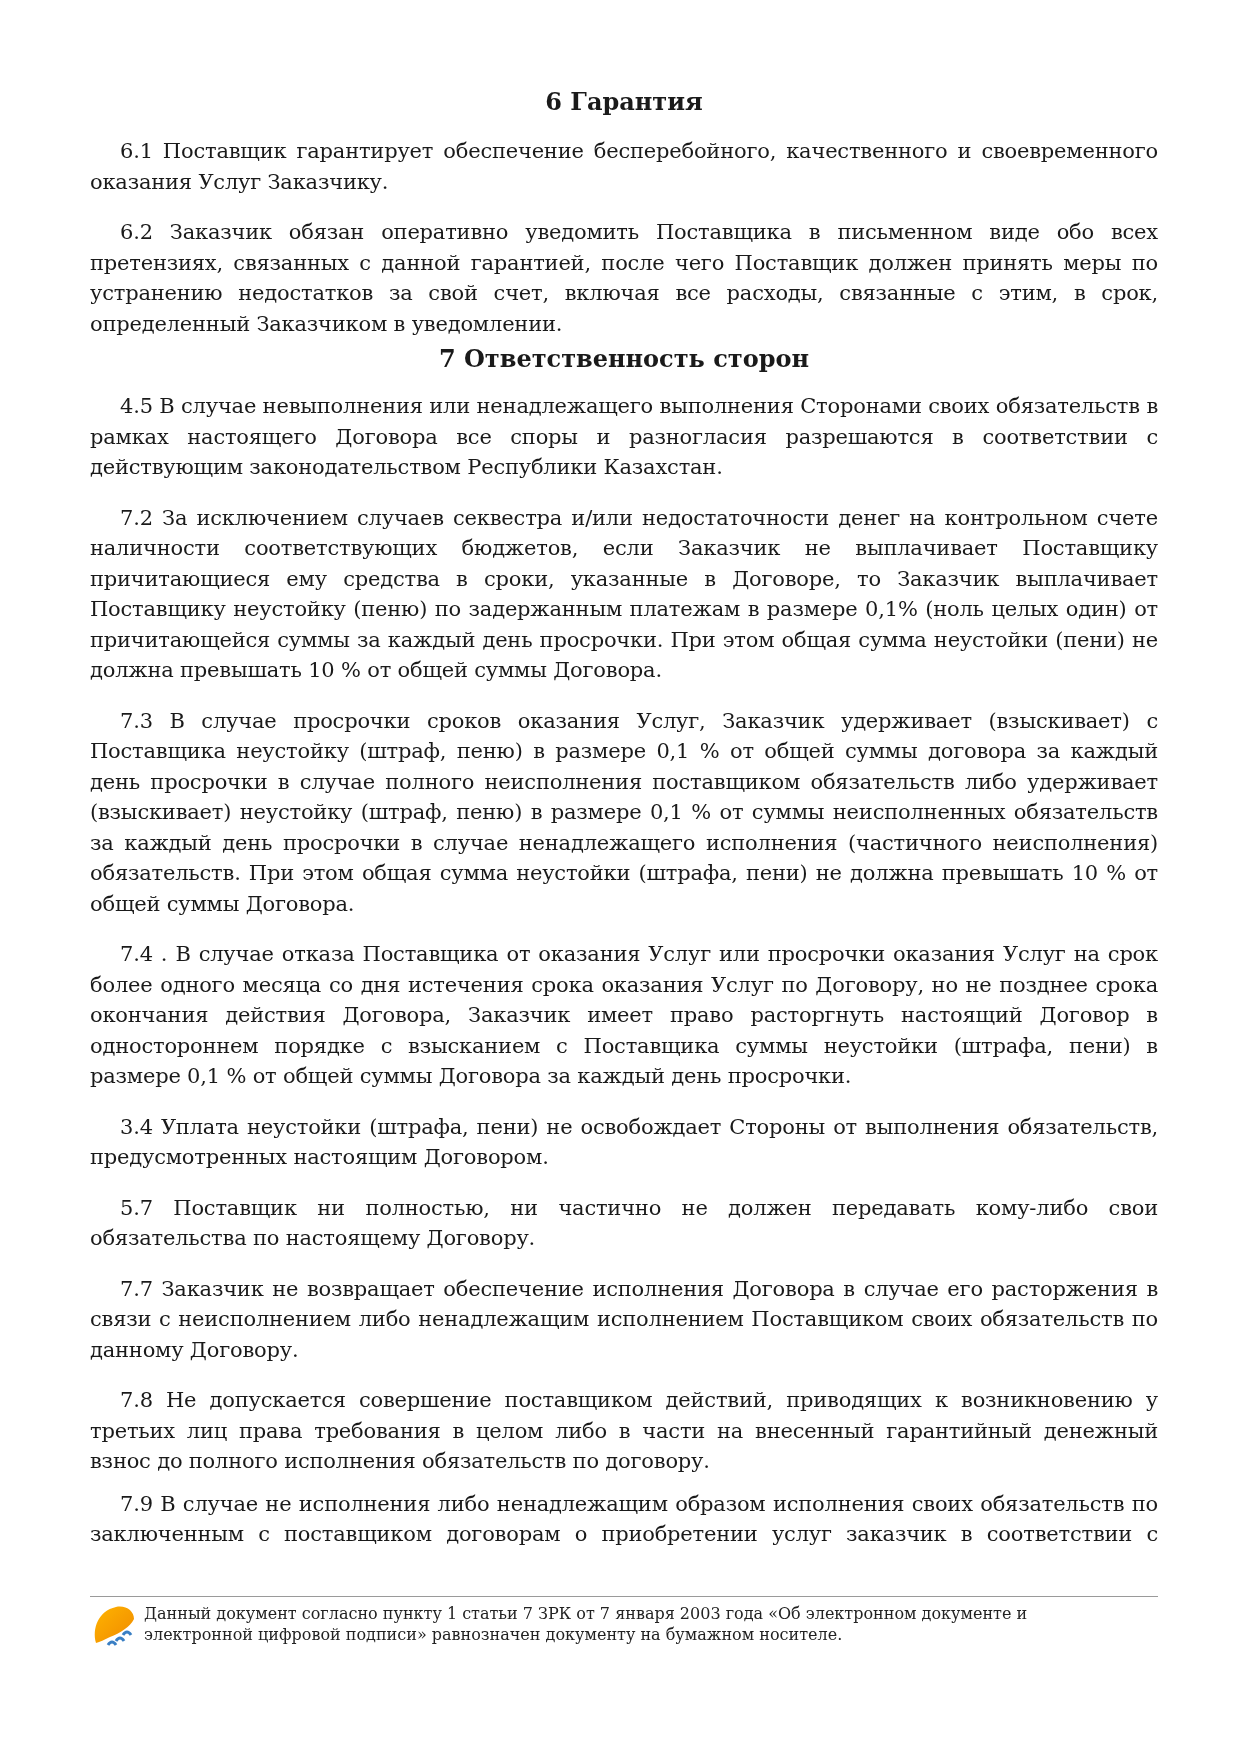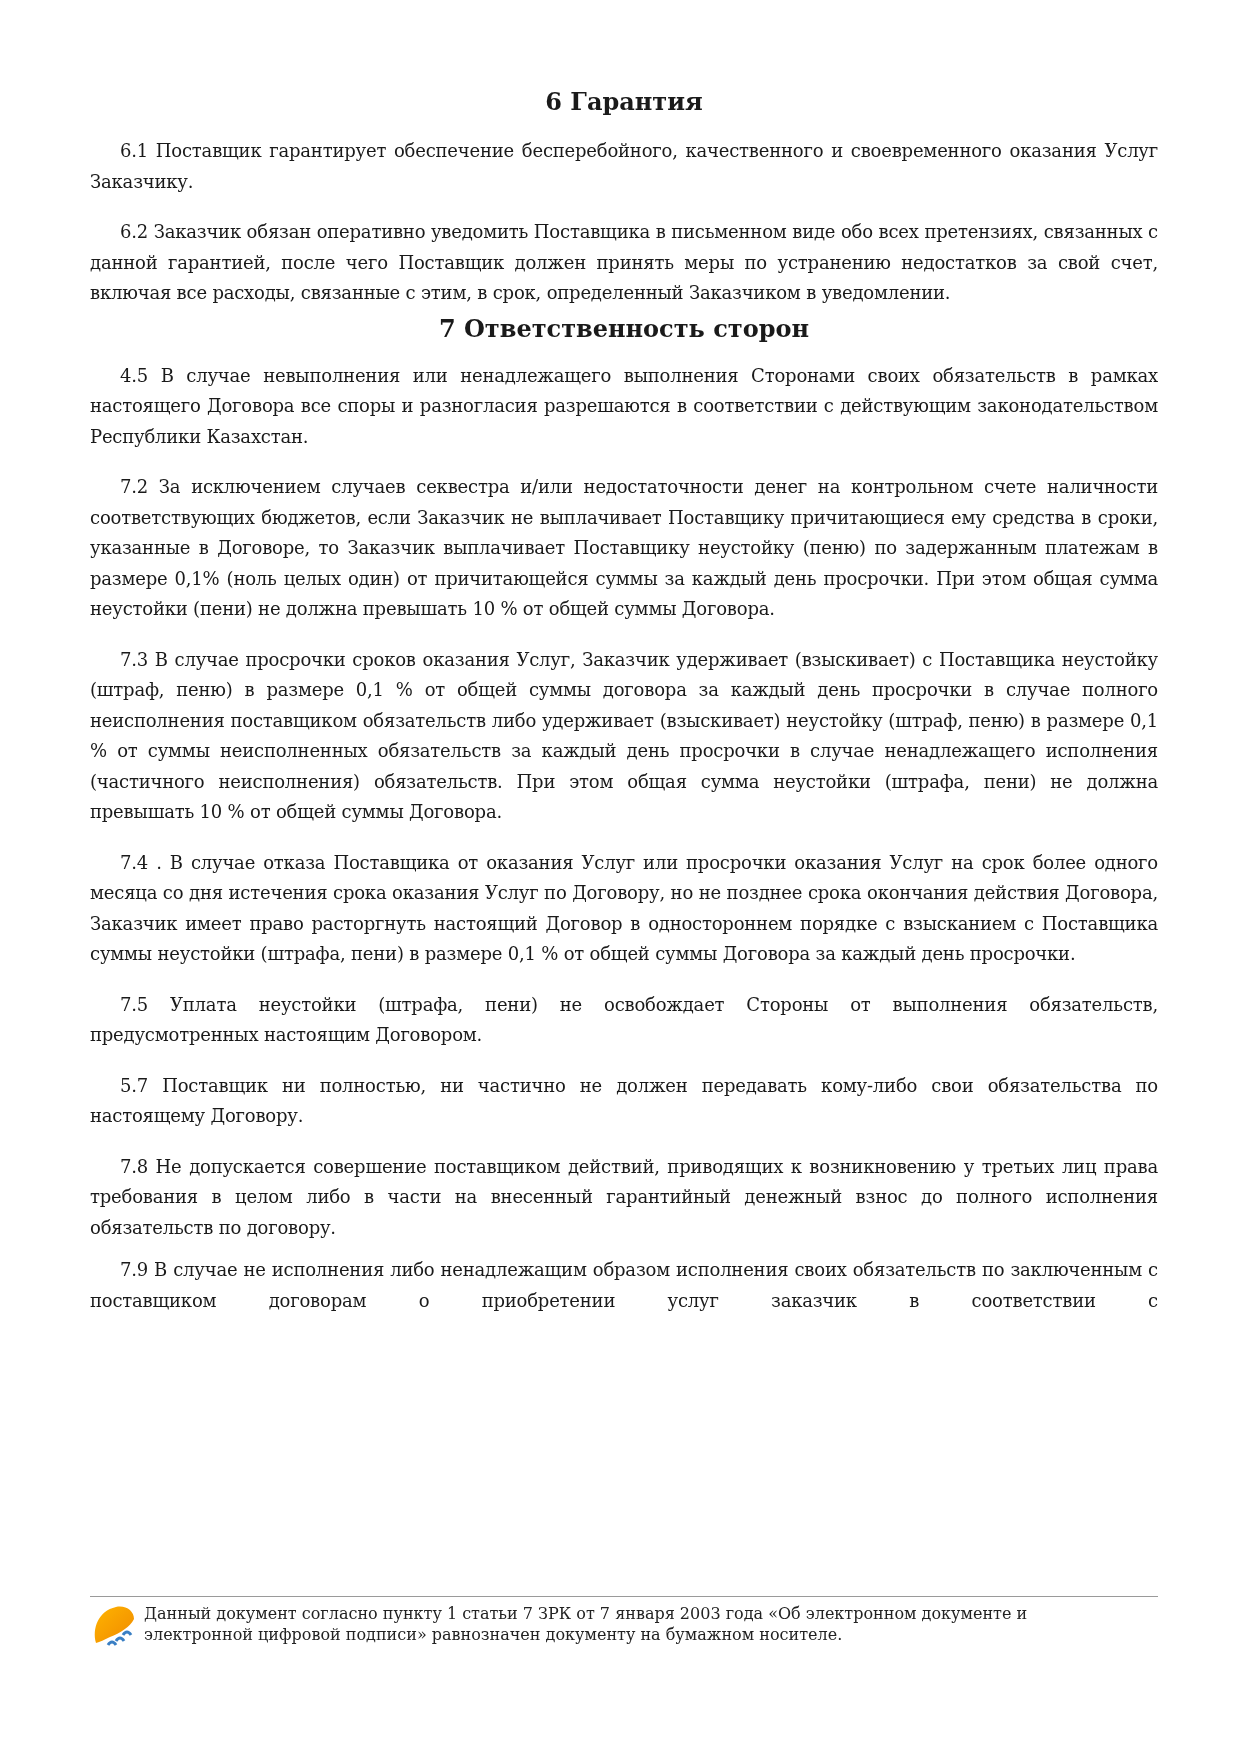--- a/index.html
+++ b/index.html
@@ -1,41 +1,42 @@
 <!DOCTYPE html>
 <html><head>
 <meta charset="utf-8">
 <style>
   html, body { margin: 0; padding: 0; background: #ffffff; }
   body { width: 1241px; height: 1754px; position: relative; overflow: hidden;
          font-family: "DejaVu Serif", serif; color: #1a1a1a; }
   .page { position: absolute; left: 90px; top: 88px; width: 1068px; }
   h2 { font-size: 24px; font-weight: bold; text-align: center; margin: 0; line-height: 28px; }
-  p.para { font-size: 18px; line-height: 30.5px; margin: 0; text-align: justify; text-indent: 30px; letter-spacing: -0.2px; }
+  p.para { font-size: 21px; line-height: 30.5px; margin: 0; text-align: justify; text-indent: 30px; letter-spacing: -0.2px; }
   .footer { position: absolute; left: 90px; top: 1596px; width: 1068px; }
   .footer-rule { height: 1px; background: #9a9a9a; width: 100%; }
   .footer-body { display: flex; align-items: flex-start; margin-top: 6px; }
   .logo { width: 48px; height: 48px; flex: 0 0 48px; margin-right: 6px; }
   .footer-text { font-size: 16px; line-height: 21px; color: #222; font-family: "DejaVu Serif", serif; }
 </style>
 </head>
 <body>
 
 <div class="page">
   <h2 style="margin-bottom:20px;">6 Гарантия</h2>
   <p class="para" style="margin-bottom:20px;">6.1 Поставщик гарантирует обеспечение бесперебойного, качественного и своевременного оказания Услуг Заказчику.</p>
   <p class="para" style="margin-bottom:6px;">6.2 Заказчик обязан оперативно уведомить Поставщика в письменном виде обо всех претензиях, связанных с данной гарантией, после чего Поставщик должен принять меры по устранению недостатков за свой счет, включая все расходы, связанные с этим, в срок, определенный Заказчиком в уведомлении.</p>
 
   <h2 style="margin-bottom:18px;">7 Ответственность сторон</h2>
   <p class="para" style="margin-bottom:20px;">4.5 В случае невыполнения или ненадлежащего выполнения Сторонами своих обязательств в рамках настоящего Договора все споры и разногласия разрешаются в соответствии с действующим законодательством Республики Казахстан.</p>
   <p class="para" style="margin-bottom:20px;">7.2 За исключением случаев секвестра и/или недостаточности денег на контрольном счете наличности соответствующих бюджетов, если Заказчик не выплачивает Поставщику причитающиеся ему средства в сроки, указанные в Договоре, то Заказчик выплачивает Поставщику неустойку (пеню) по задержанным платежам в размере 0,1% (ноль целых один) от причитающейся суммы за каждый день просрочки. При этом общая сумма неустойки (пени) не должна превышать 10 % от общей суммы Договора.</p>
   <p class="para" style="margin-bottom:20px;">7.3 В случае просрочки сроков оказания Услуг, Заказчик удерживает (взыскивает) с Поставщика неустойку (штраф, пеню) в размере 0,1 % от общей суммы договора за каждый день просрочки в случае полного неисполнения поставщиком обязательств либо удерживает (взыскивает) неустойку (штраф, пеню) в размере 0,1 % от суммы неисполненных обязательств за каждый день просрочки в случае ненадлежащего исполнения (частичного неисполнения) обязательств. При этом общая сумма неустойки (штрафа, пени) не должна превышать 10 % от общей суммы Договора.</p>
   <p class="para" style="margin-bottom:20px;">7.4 . В случае отказа Поставщика от оказания Услуг или просрочки оказания Услуг на срок более одного месяца со дня истечения срока оказания Услуг по Договору, но не позднее срока окончания действия Договора, Заказчик имеет право расторгнуть настоящий Договор в одностороннем порядке с взысканием с Поставщика суммы неустойки (штрафа, пени) в размере 0,1 % от общей суммы Договора за каждый день просрочки.</p>
-  <p class="para" style="margin-bottom:20px;">7.5 Уплата неустойки (штрафа, пени) не освобождает Стороны от выполнения обязательств, предусмотренных настоящим Договором.</p>
+  <p class="para" style="margin-bottom:20px;">3.4 Уплата неустойки (штрафа, пени) не освобождает Стороны от выполнения обязательств, предусмотренных настоящим Договором.</p>
   <p class="para" style="margin-bottom:20px;">5.7 Поставщик ни полностью, ни частично не должен передавать кому-либо свои обязательства по настоящему Договору.</p>
+  <p class="para" style="margin-bottom:20px;">7.7 Заказчик не возвращает обеспечение исполнения Договора в случае его расторжения в связи с неисполнением либо ненадлежащим исполнением Поставщиком своих обязательств по данному Договору.</p>
   <p class="para" style="margin-bottom:12px;">7.8 Не допускается совершение поставщиком действий, приводящих к возникновению у третьих лиц права требования в целом либо в части на внесенный гарантийный денежный взнос до полного исполнения обязательств по договору.</p>
   <p class="para" style="text-align-last: justify;">7.9 В случае не исполнения либо ненадлежащим образом исполнения своих обязательств по заключенным с поставщиком договорам о приобретении услуг заказчик в соответствии с</p>
 </div>
 
 <div class="footer">
   <div class="footer-rule"></div>
   <div class="footer-body">
     <span class="logo">
       <svg width="48" height="48" viewBox="0 0 48 48">
         <defs>

